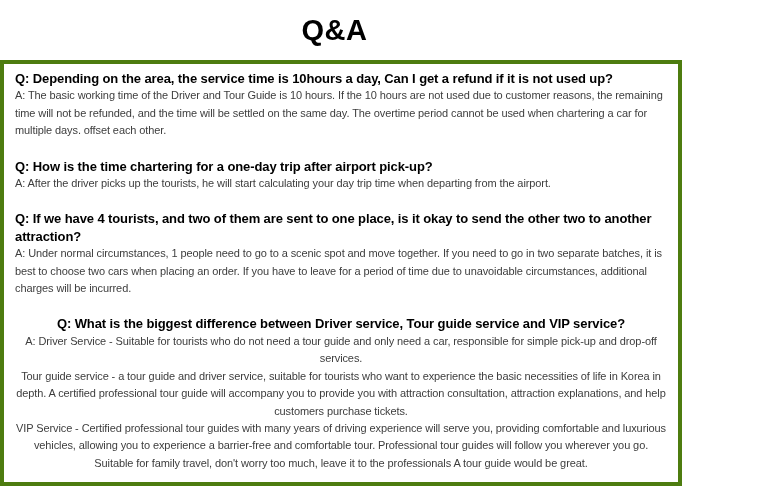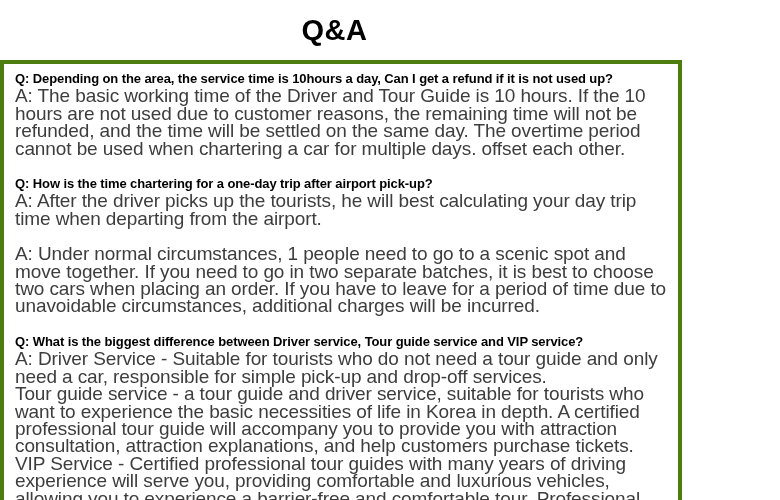--- a/index.html
+++ b/index.html
@@ -26,30 +26,30 @@
   }
   .qa-box {
     width: 682px;
     margin: 13px auto 0 auto;
     border: 4px solid #4d7c0f;
     background: #ffffff;
     padding: 6px 11px 10px 11px;
     min-height: 413px;
   }
   .qa-block { margin-bottom: 18px; }
-  .qa-block:last-child { margin-bottom: 0; }
+  .qa-block:last-child { margin-bottom: 0; text-align: center; }
   .qa-question {
     font-size: 13px;
     font-weight: 700;
     color: #000000;
     line-height: 17.4px;
     letter-spacing: -0.1px;
   }
   .qa-answer {
-    font-size: 19px;
+    font-size: 11px;
     font-weight: 400;
     color: #3d3d3d;
     line-height: 17.4px;
     letter-spacing: -0.1px;
     white-space: pre-line;
   }
 </style>
 </head>
 <body>
 
@@ -59,24 +59,25 @@
 
   <div class="qa-box">
 
     <div class="qa-block">
       <div class="qa-question">Q: Depending on the area, the service time is 10hours a day, Can I get a refund if it is not used up?</div>
       <div class="qa-answer">A: The basic working time of the Driver and Tour Guide is 10 hours. If the 10 hours are not used due to customer reasons, the remaining time will not be refunded, and the time will be settled on the same day. The overtime period cannot be used when chartering a car for multiple days. offset each other.</div>
     </div>
 
     <div class="qa-block">
       <div class="qa-question">Q: How is the time chartering for a one-day trip after airport pick-up?</div>
-      <div class="qa-answer">A: After the driver picks up the tourists, he will best calculating your day trip time when departing from the airport.</div>
+      <div class="qa-answer">A: After the driver picks up the tourists, he will start calculating your day trip time when departing from the airport.</div>
     </div>
 
     <div class="qa-block">
+      <div class="qa-question">Q: If we have 4 tourists, and two of them are sent to one place, is it okay to send the other two to another attraction?</div>
       <div class="qa-answer">A: Under normal circumstances, 1 people need to go to a scenic spot and move together. If you need to go in two separate batches, it is best to choose two cars when placing an order. If you have to leave for a period of time due to unavoidable circumstances, additional charges will be incurred.</div>
     </div>
 
     <div class="qa-block">
       <div class="qa-question">Q: What is the biggest difference between Driver service, Tour guide service and VIP service?</div>
       <div class="qa-answer">A: Driver Service - Suitable for tourists who do not need a tour guide and only need a car, responsible for simple pick-up and drop-off services.
 Tour guide service - a tour guide and driver service, suitable for tourists who want to experience the basic necessities of life in Korea in depth. A certified professional tour guide will accompany you to provide you with attraction consultation, attraction explanations, and help customers purchase tickets.
 VIP Service - Certified professional tour guides with many years of driving experience will serve you, providing comfortable and luxurious vehicles, allowing you to experience a barrier-free and comfortable tour. Professional tour guides will follow you wherever you go. Suitable for family travel, don't worry too much, leave it to the professionals A tour guide would be great.</div>
     </div>
 

